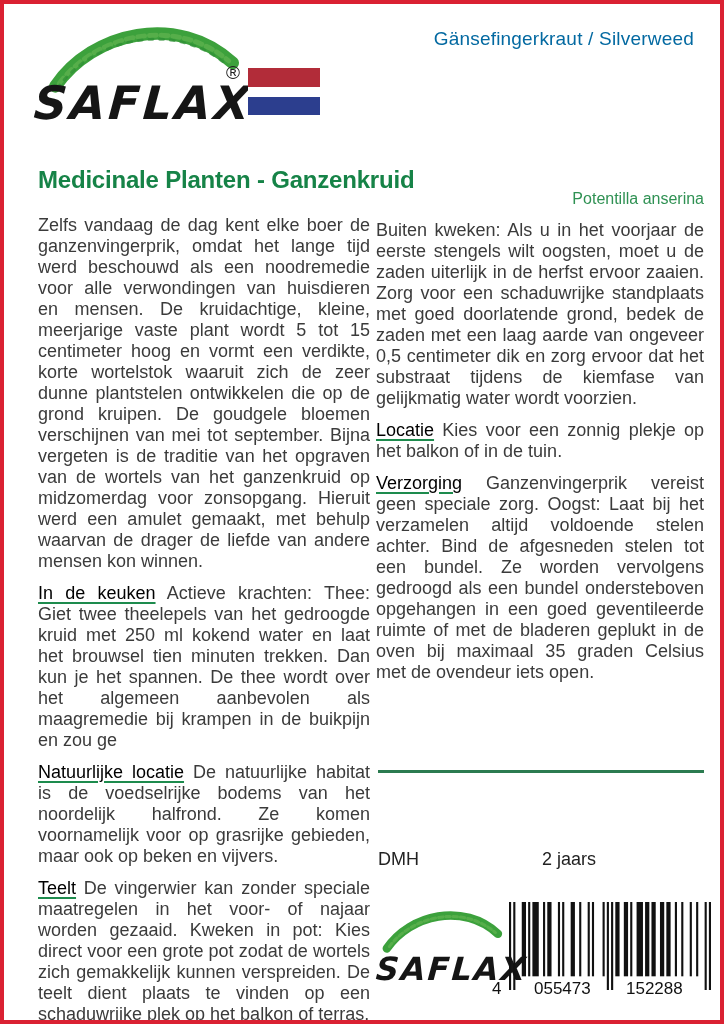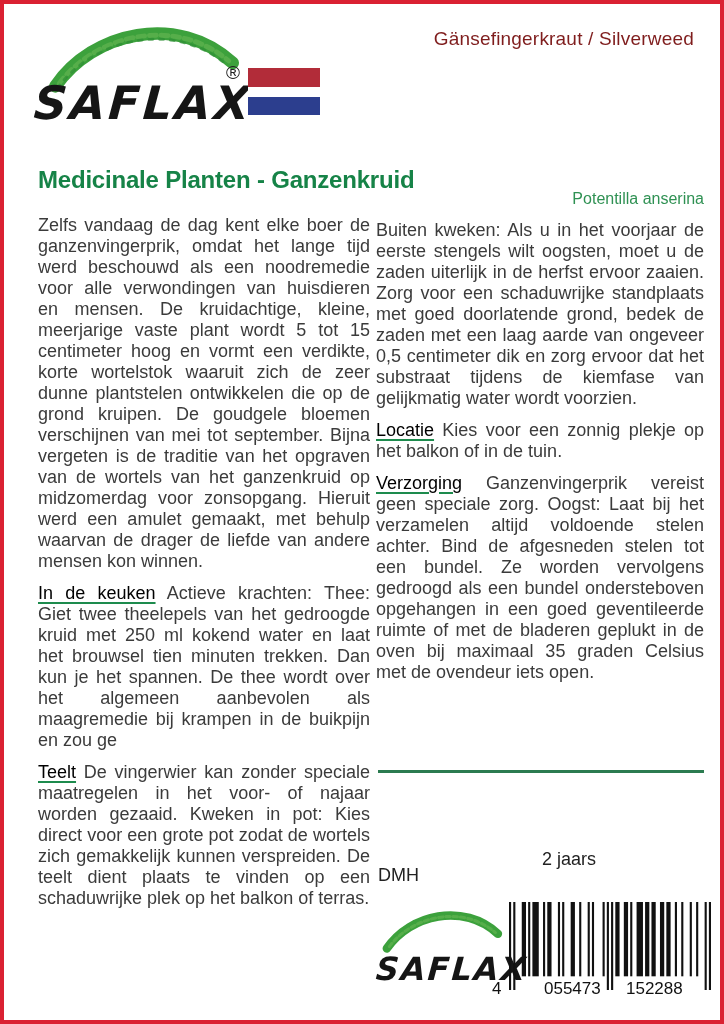--- a/index.html
+++ b/index.html
@@ -4,21 +4,21 @@
 <style>
   html,body{margin:0;padding:0;background:#fff;}
   .label{
     position:relative; width:724px; height:1024px; box-sizing:border-box;
     background:#fff; border:4px solid #da2132; overflow:hidden;
     font-family:"Liberation Sans", sans-serif; color:#3b3b3b;
   }
   
   .subtitle{
     position:absolute; top:24px; right:26px;
-    font-size:19px; color:#7f1d1d; letter-spacing:0.2px;
+    font-size:19px; color:#0369a1; letter-spacing:0.2px;
   }
   .logo{position:absolute; left:30px; top:14px; width:300px; height:116px;}
   .logo .arc{position:absolute; left:12px; top:4px; width:198px; height:76px;}
   .logo .reg{position:absolute; left:192px; top:44px; font-size:19px; color:#222;}
   .brand{
     position:absolute; left:0px; top:58px;
     font-family:"DejaVu Sans", sans-serif; font-style:italic; font-weight:bold;
     font-size:46px; letter-spacing:3px; color:#151515; transform:skewX(-4deg);
     white-space:nowrap;
   }
@@ -43,39 +43,39 @@
   }
   .sh{
     color:#000000; font-weight:normal;
     text-decoration:underline; text-decoration-thickness:2px;
     text-underline-offset:3px; text-decoration-color:#1d8b4d;
   }
   
   .divider{position:absolute; left:374px; top:766px; width:326px; border-top:3px solid #2b7b50;}
   .info{position:absolute; left:374px; top:845px; width:326px; font-size:18px; color:#222;}
   .info .row{display:flex; margin-bottom:9px;}
-  .info .lbl{width:164px;margin-top:16px;}
+  .info .lbl{width:164px;}
   
   .logo-small{position:absolute; left:370px; top:898px; width:140px; height:100px;}
   .logo-small .arc2{position:absolute; left:8px; top:6px; width:122px; height:48px;}
   .brand2{
     position:absolute; left:2px; top:48px;
     font-family:"DejaVu Sans", sans-serif; font-style:italic; font-weight:bold;
     font-size:32px; letter-spacing:2px; color:#151515; transform:skewX(-4deg);
     white-space:nowrap;
   }
   
   .barcode{position:absolute; left:505px; top:898px; width:202px; height:92px;}
   .barcode svg{position:absolute; left:0; top:0; width:202px; height:88px; fill:#111;}
   .bd{
     position:absolute; bottom:-4px; font-size:17px; color:#111;
     background:#fff; padding:0 3px; line-height:18px;
   }
   .d1{left:-20px;}
-  .d2{left:32px;}
+  .d2{left:22px;}
   .d3{left:114px;}
 </style>
 </head>
 <body>
 
 <div class="label">
 
   <div class="subtitle">Gänsefingerkraut / Silverweed</div>
 
   <div class="logo">
@@ -92,20 +92,22 @@
       <div class="stripe blue"></div>
     </div>
   </div>
 
   <div class="title">Medicinale Planten - Ganzenkruid</div>
 
   <div class="col col-left">
     <p>Zelfs vandaag de dag kent elke boer de ganzenvingerprik, omdat het lange tijd werd beschouwd als een noodremedie voor alle verwondingen van huisdieren en mensen. De kruidachtige, kleine, meerjarige vaste plant wordt 5 tot 15 centimeter hoog en vormt een verdikte, korte wortelstok waaruit zich de zeer dunne plantstelen ontwikkelen die op de grond kruipen. De goudgele bloemen verschijnen van mei tot september. Bijna vergeten is de traditie van het opgraven van de wortels van het ganzenkruid op midzomerdag voor zonsopgang. Hieruit werd een amulet gemaakt, met behulp waarvan de drager de liefde van andere mensen kon winnen.</p>
     <p><span class="sh">In de keuken</span>
       <span>Actieve krachten: Thee: Giet twee theelepels van het gedroogde kruid met 250 ml kokend water en laat het brouwsel tien minuten trekken. Dan kun je het spannen. De thee wordt over het algemeen aanbevolen als maagremedie bij krampen in de buikpijn en zou ge</span></p>
+    <p><span class="sh">Natuurlijke locatie</span>
+      <span>De natuurlijke habitat is de voedselrijke bodems van het noordelijk halfrond. Ze komen voornamelijk voor op grasrijke gebieden, maar ook op beken en vijvers.</span></p>
     <p><span class="sh">Teelt</span>
       <span>De vingerwier kan zonder speciale maatregelen in het voor- of najaar worden gezaaid. Kweken in pot: Kies direct voor een grote pot zodat de wortels zich gemakkelijk kunnen verspreiden. De teelt dient plaats te vinden op een schaduwrijke plek op het balkon of terras.</span></p>
   </div>
 
   <div class="col col-right">
     <div class="latin">Potentilla anserina</div>
     <p>Buiten kweken: Als u in het voorjaar de eerste stengels wilt oogsten, moet u de zaden uiterlijk in de herfst ervoor zaaien. Zorg voor een schaduwrijke standplaats met goed doorlatende grond, bedek de zaden met een laag aarde van ongeveer 0,5 centimeter dik en zorg ervoor dat het substraat tijdens de kiemfase van gelijkmatig water wordt voorzien.</p>
     <p><span class="sh">Locatie</span>
       <span>Kies voor een zonnig plekje op het balkon of in de tuin.</span></p>
     <p><span class="sh">Verzorging</span>

